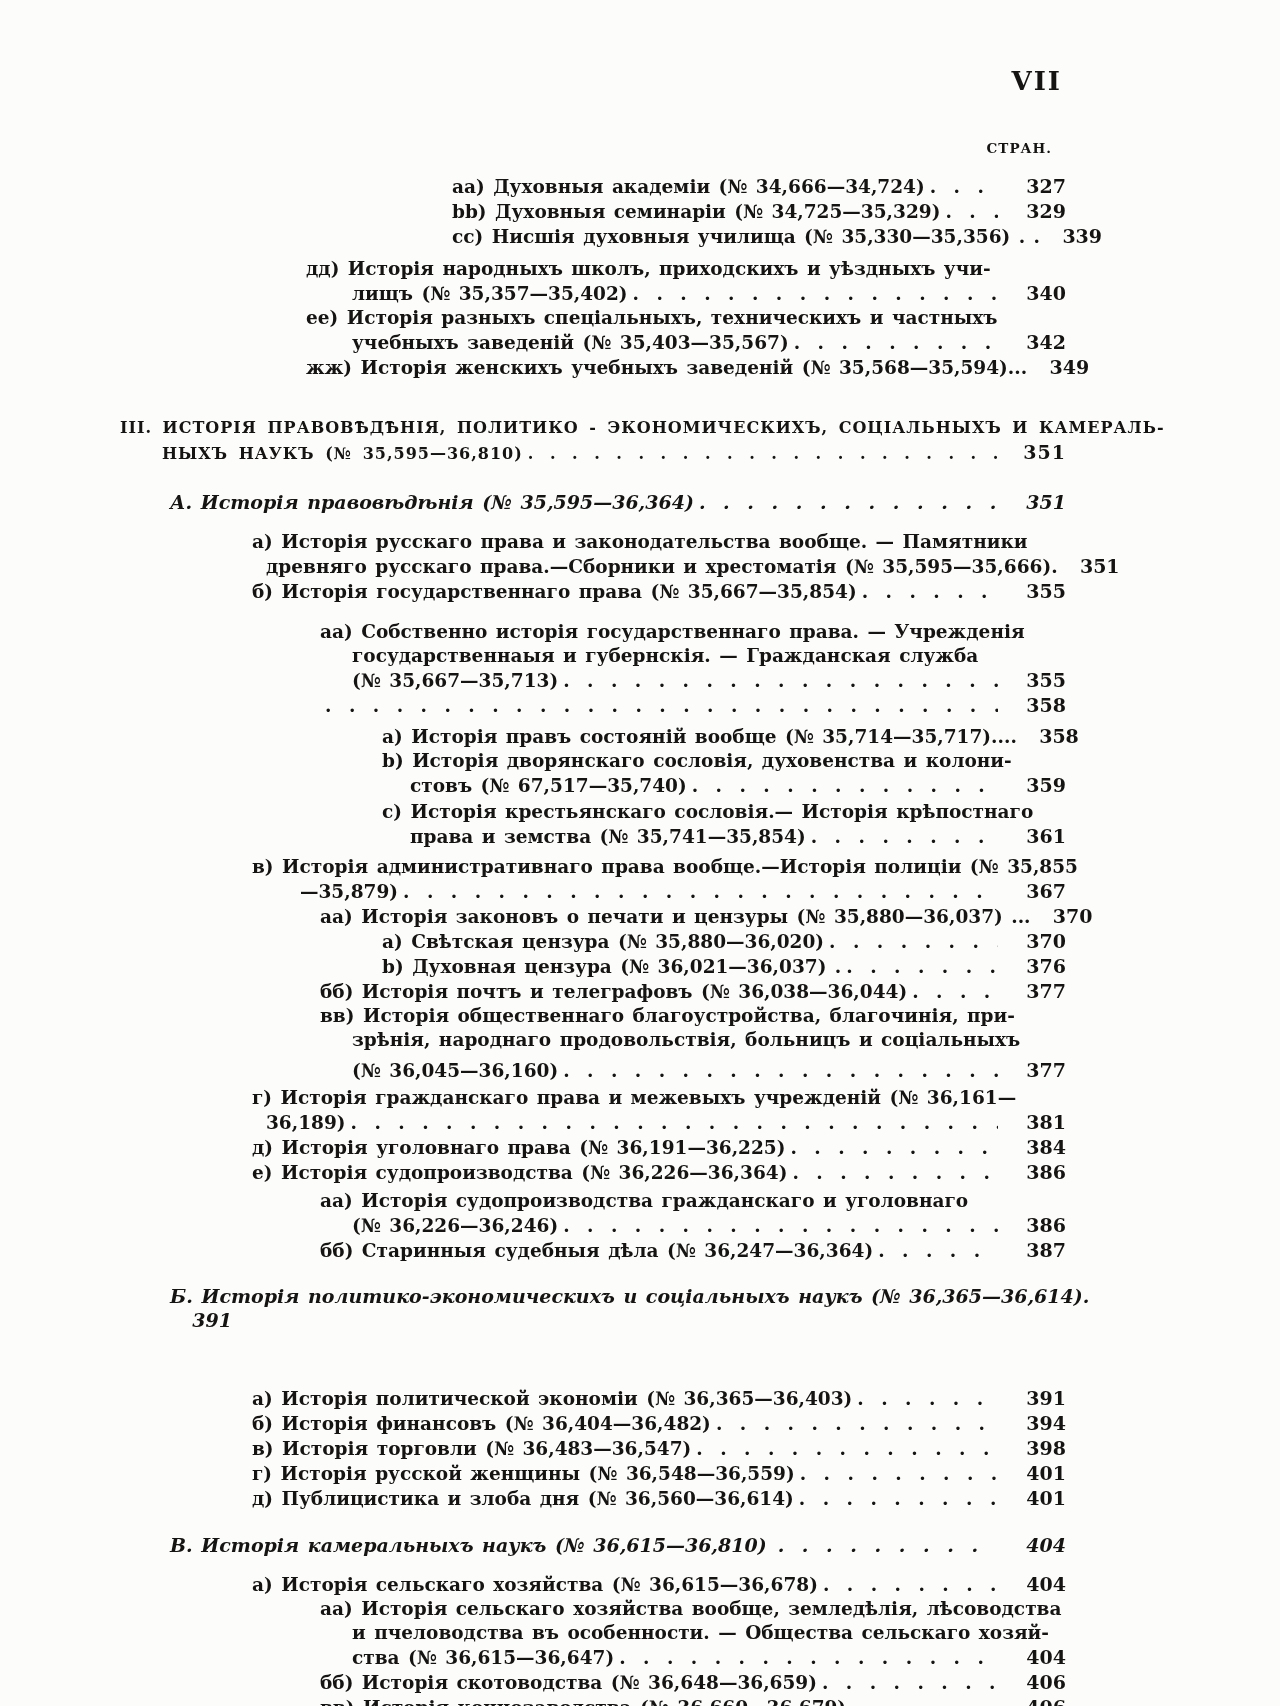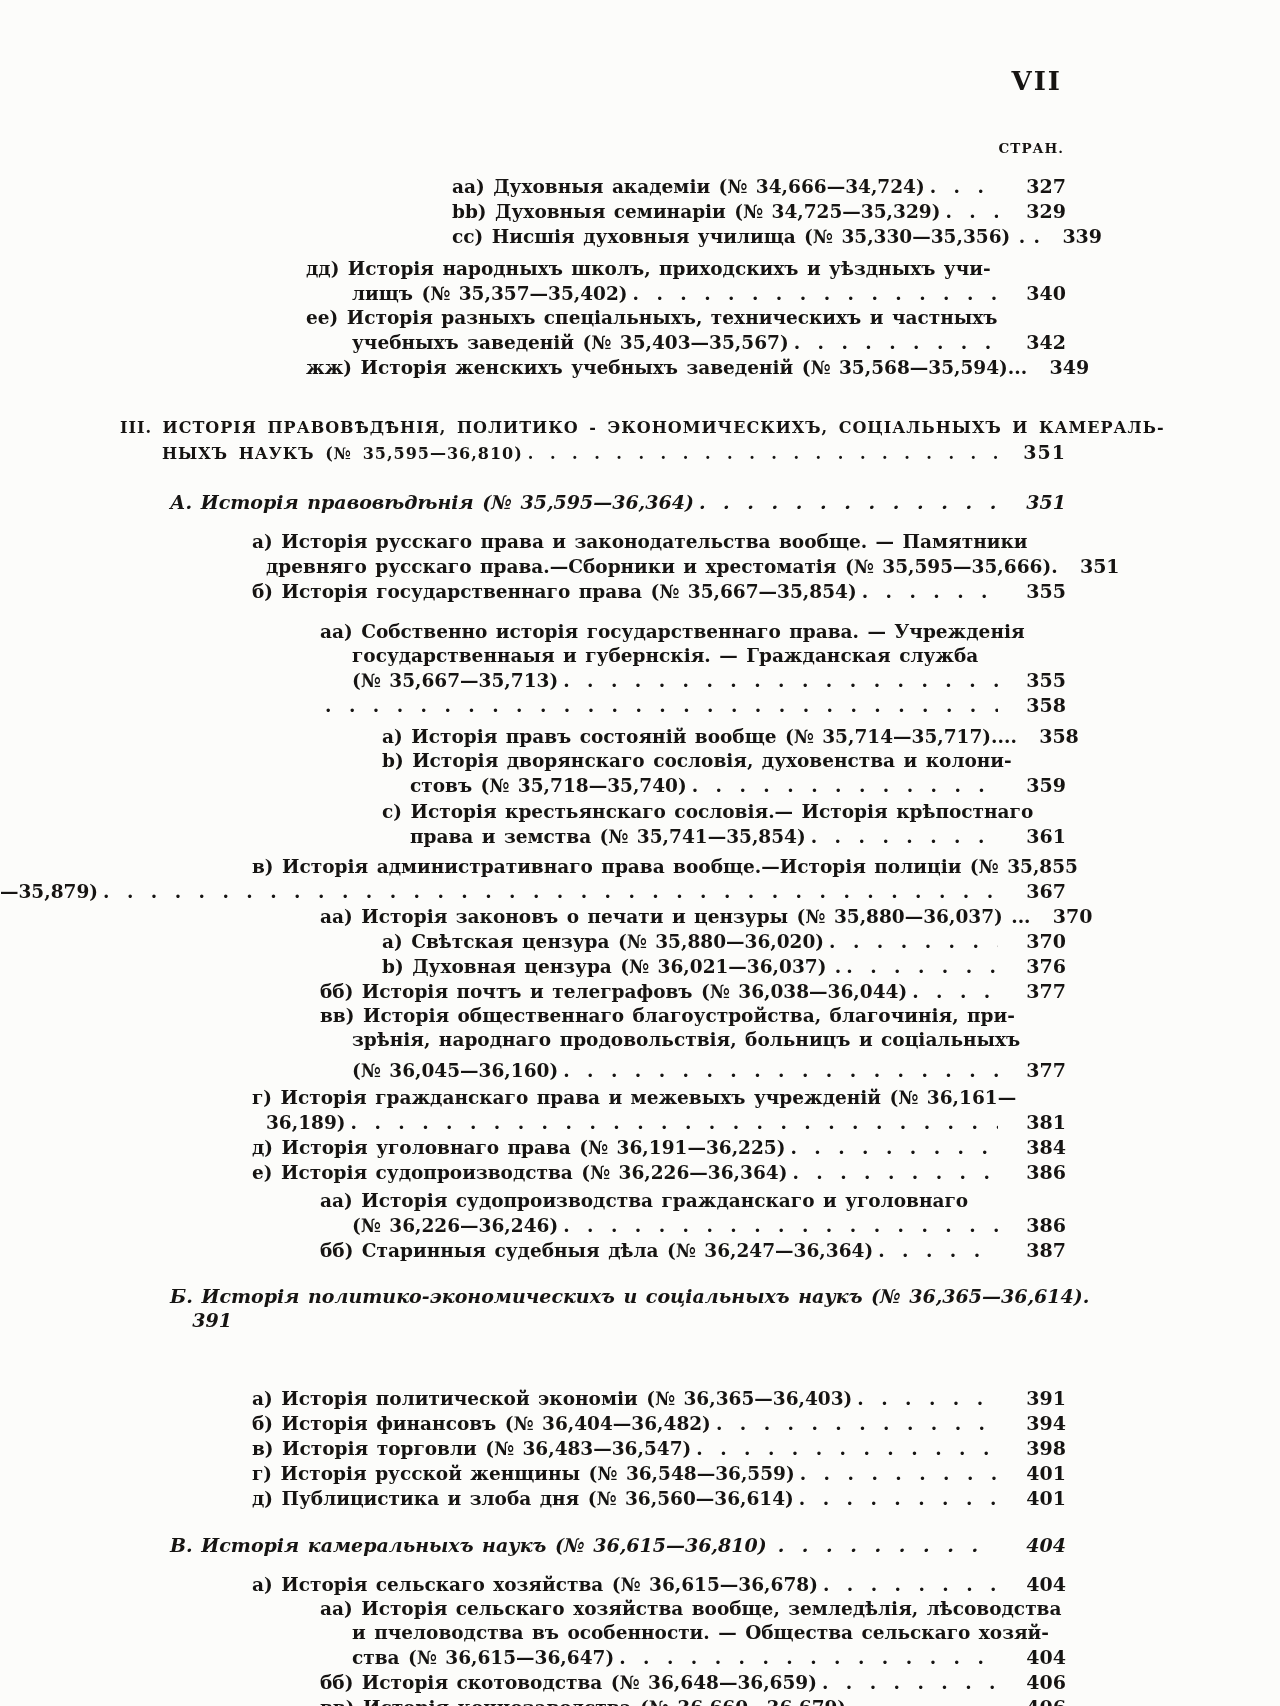--- a/index.html
+++ b/index.html
@@ -9,21 +9,21 @@
     font-family:"DejaVu Serif","Liberation Serif",serif;
     color:#161412;
     overflow:hidden;
     position:relative;
   }
   .folio{
     position:absolute;top:66px;right:218px;
     font-size:26px;font-weight:bold;letter-spacing:2px;
   }
   .stran{
-    position:absolute;top:140px;right:216px;
+    position:absolute;top:140px;right:228px;
     font-size:13.5px;font-weight:bold;letter-spacing:1px;
   }
   .toc{
     position:absolute;top:174px;left:0;right:0;
     padding-right:214px;
   }
   .line{
     display:flex;align-items:baseline;
     line-height:24px;font-size:18.5px;font-weight:bold;
     white-space:nowrap;word-spacing:2px;
@@ -35,21 +35,21 @@
     letter-spacing:4px;word-spacing:3px;
   }
   .spacer{flex:1 1 auto;}
   .page{flex:0 0 62px;width:62px;text-align:right;font-size:19px;}
   
   .ind-h1   {margin-left:120px;}
   .ind-h1c  {margin-left:162px;}
   .ind-hA   {margin-left:170px;}
   .ind-a    {margin-left:252px;}
   .ind-ac   {margin-left:266px;}
-  .ind-ac2  {}
+  .ind-ac2  {margin-left:300px;}
   .ind-dd   {margin-left:306px;}
   .ind-ddc  {margin-left:352px;}
   .ind-aa2  {margin-left:320px;}
   .ind-aa2c {margin-left:352px;}
   .ind-lat  {margin-left:382px;}
   .ind-latc {margin-left:410px;}
   .ind-aaTop{margin-left:452px;}
   
   .st-caps{font-size:16px;letter-spacing:1px;word-spacing:4px;}
   .st-italic{font-style:italic;font-size:19px;}
@@ -147,21 +147,21 @@
     <div class="line ind-lat" style="margin-top: 6px;">
       <span class="txt">a) Исторія правъ состояній вообще (№ 35,714—35,717)....</span>
       <span class="spacer"></span>
       <span class="page">358</span>
     </div>
     <div class="line ind-lat">
       <span class="txt">b) Исторія дворянскаго сословія, духовенства и колони-</span>
       <span class="spacer"></span>
     </div>
     <div class="line ind-latc">
-      <span class="txt">стовъ (№ 35,718—35,740)</span>
+      <span class="txt">стовъ (№ 67,517—35,740)</span>
       <span class="dots"></span>
       <span class="page">359</span>
     </div>
     <div class="line ind-lat" style="margin-top: 2px;">
       <span class="txt">c) Исторія крестьянскаго сословія.— Исторія крѣпостнаго</span>
       <span class="spacer"></span>
     </div>
     <div class="line ind-latc">
       <span class="txt">права и земства (№ 35,741—35,854)</span>
       <span class="dots"></span>

